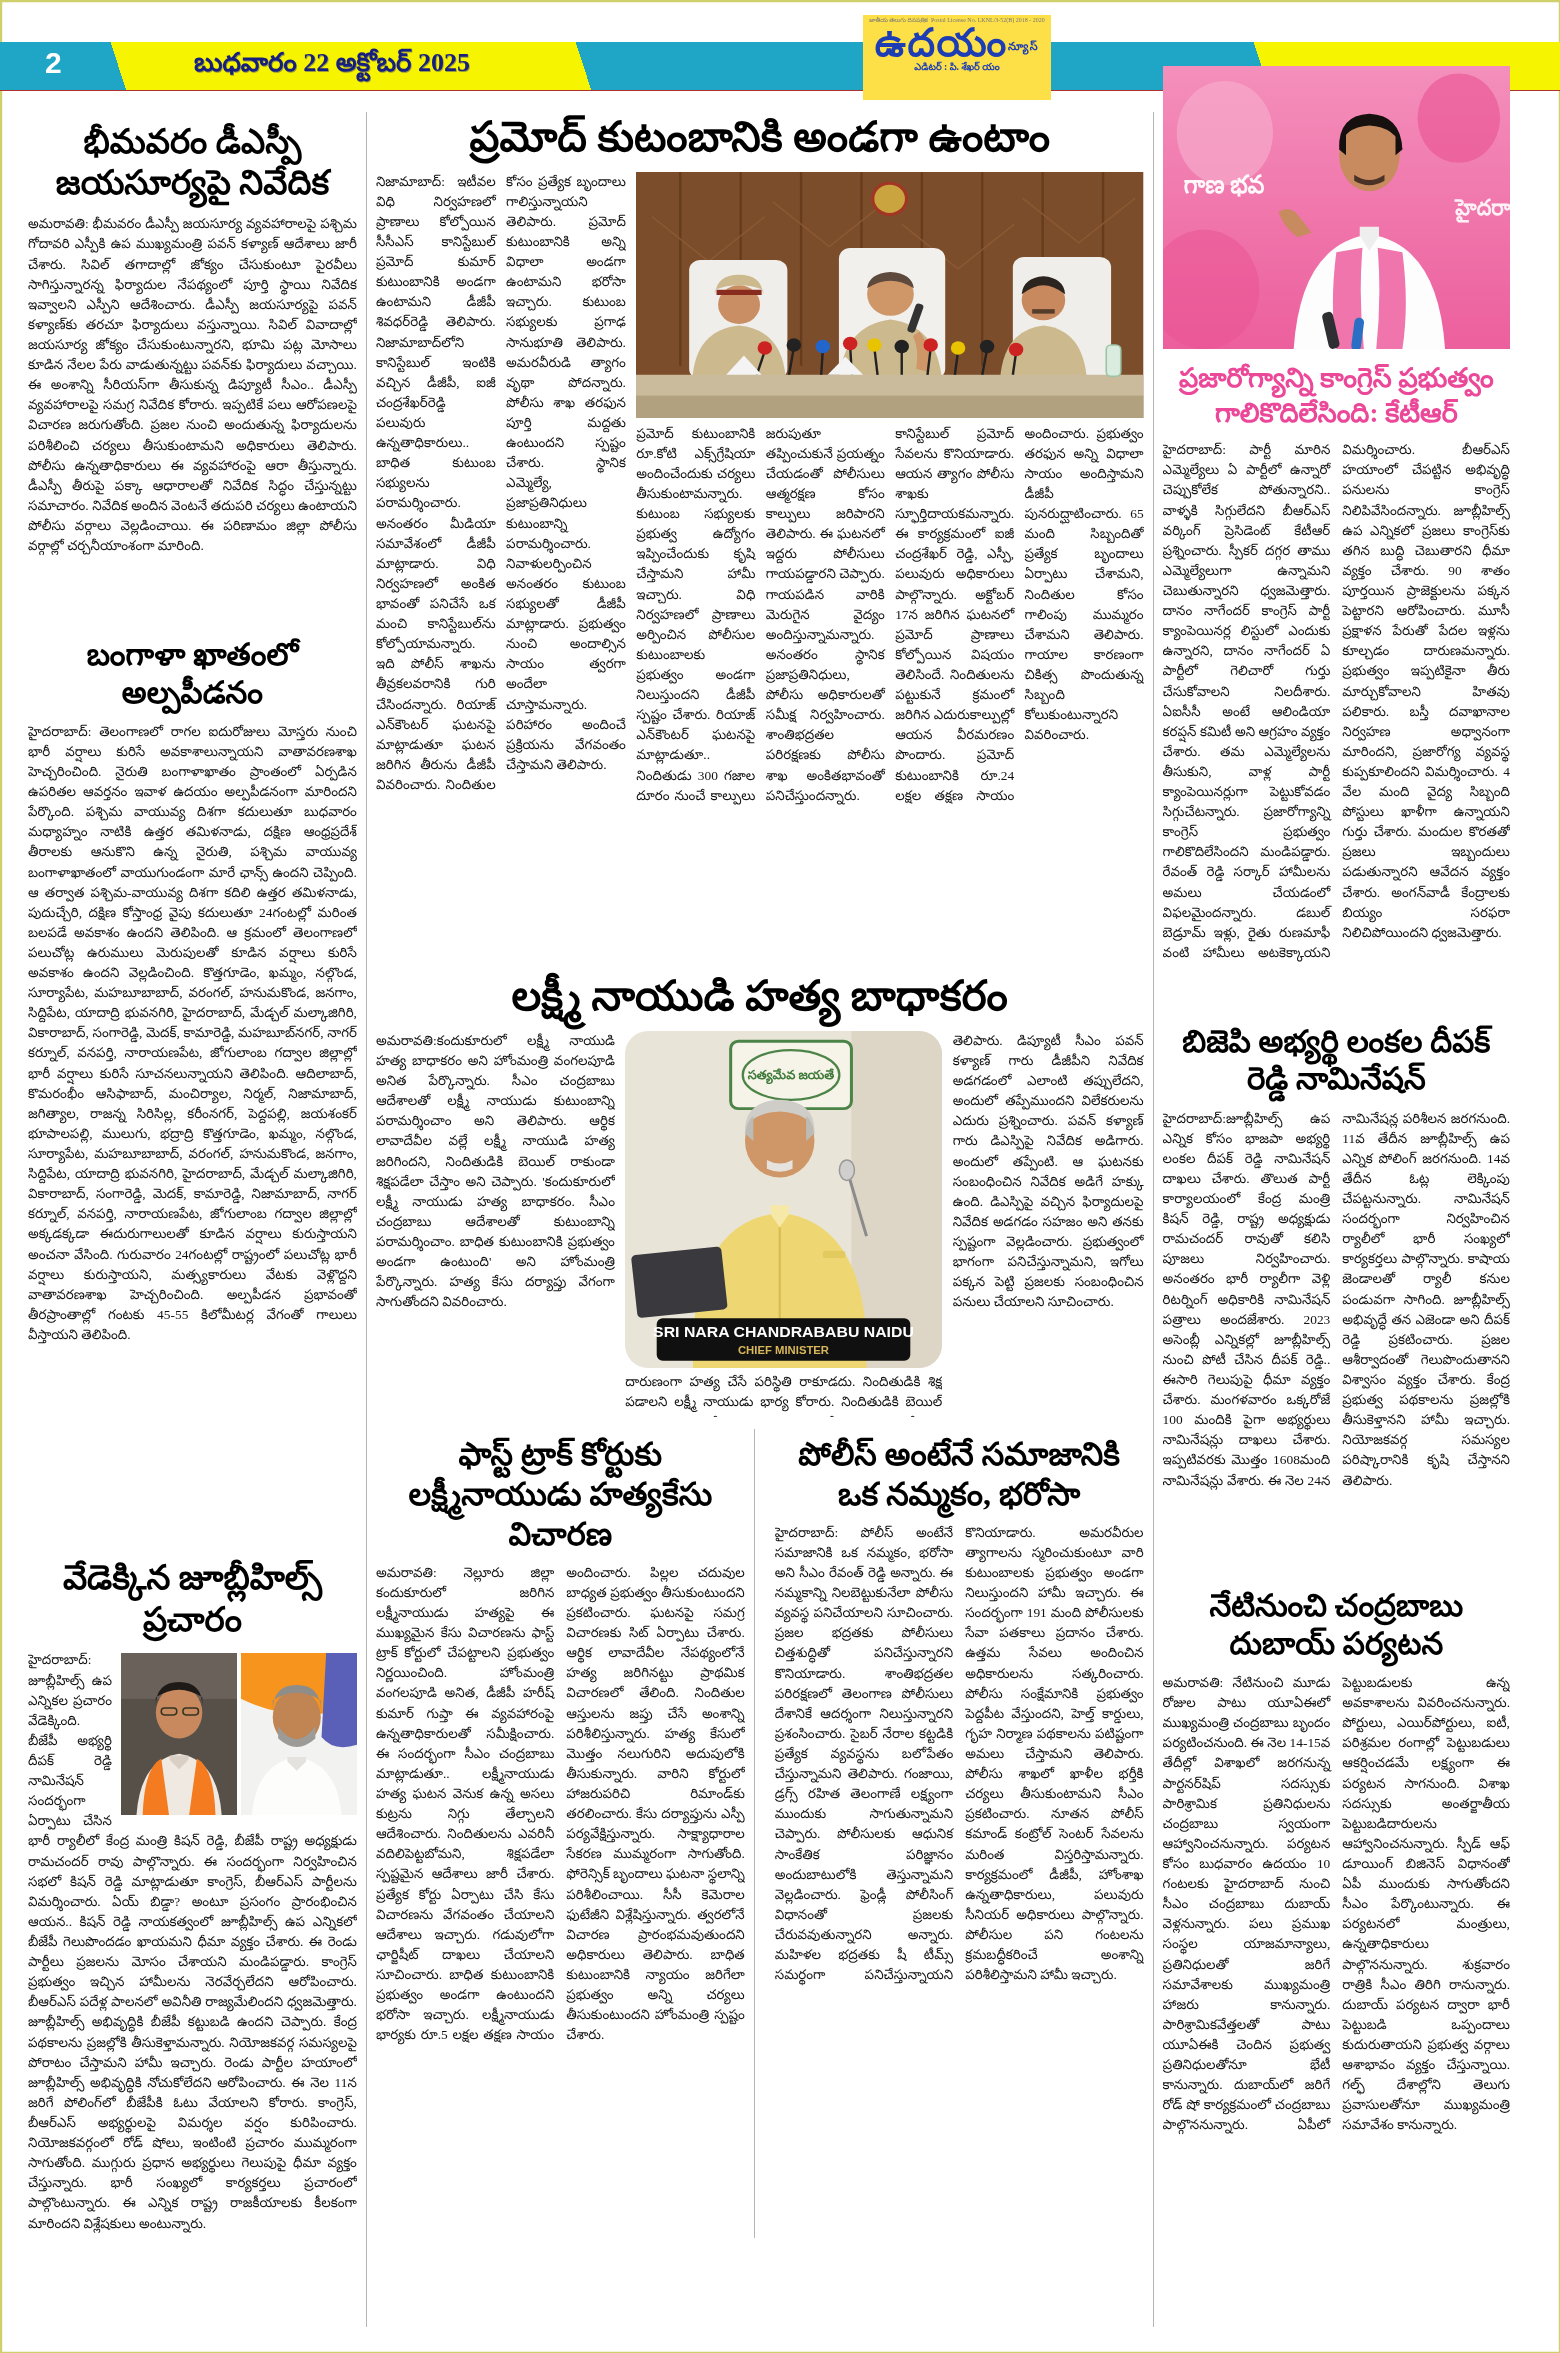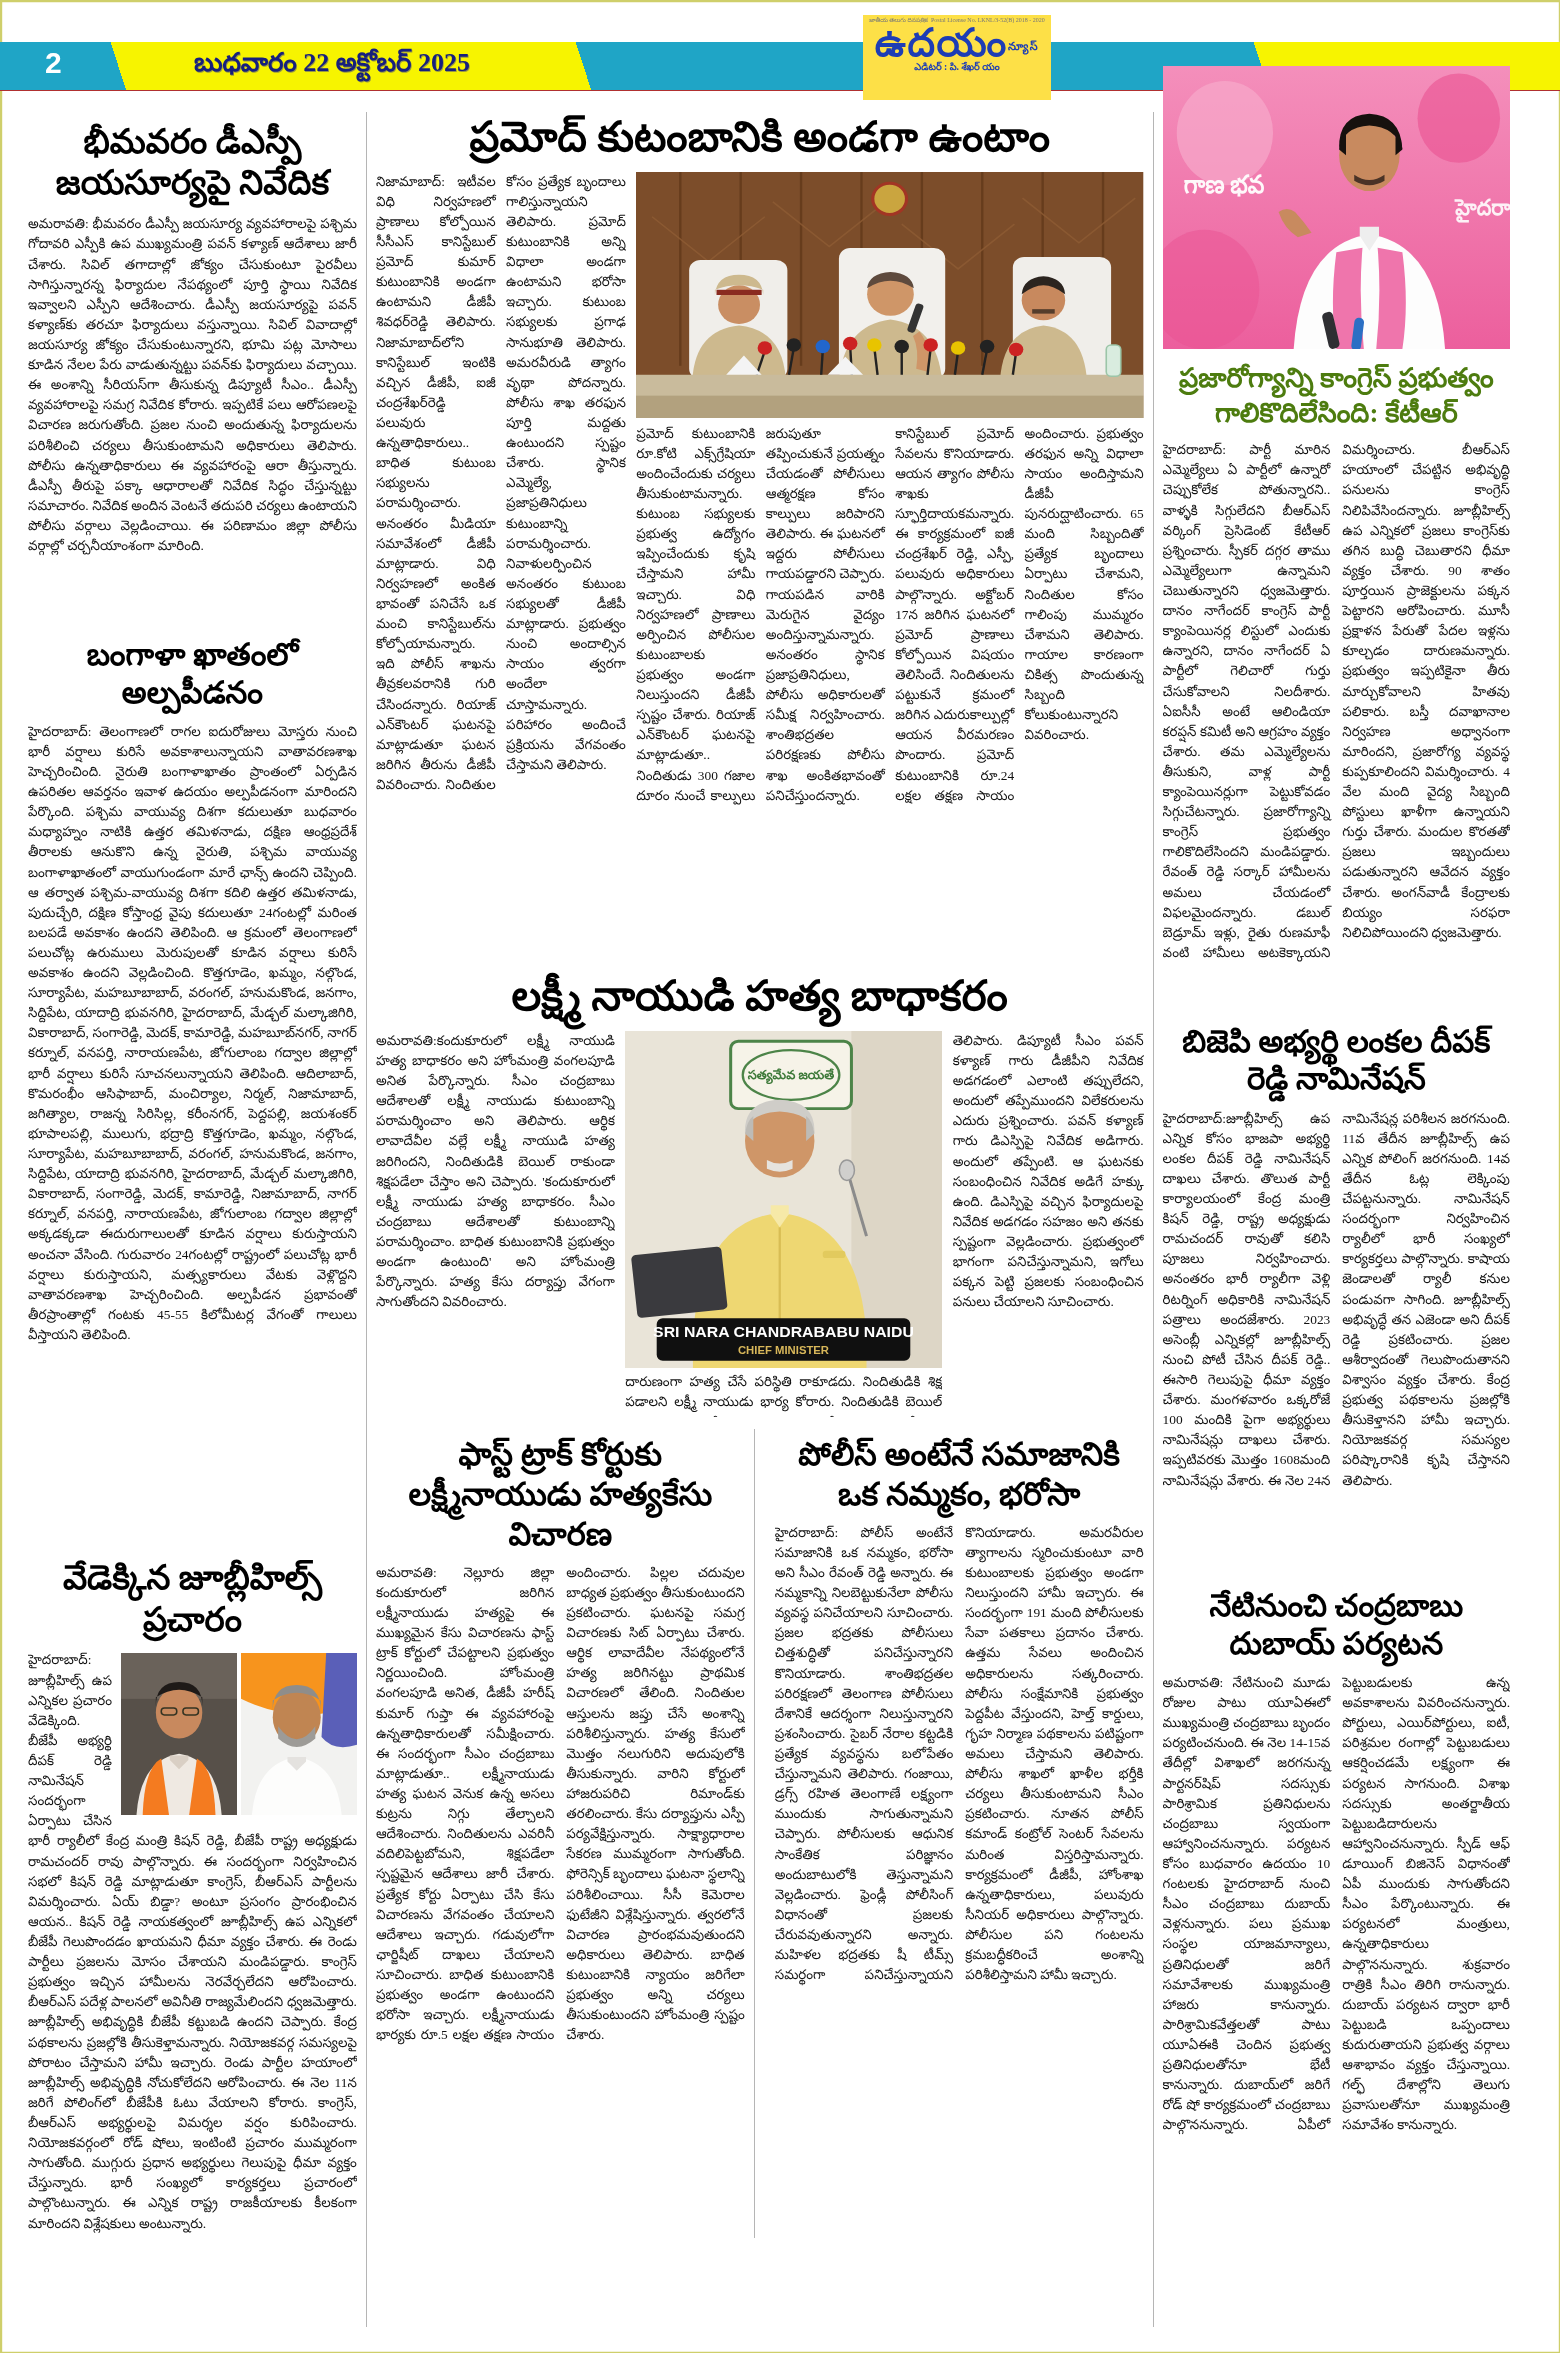--- a/index.html
+++ b/index.html
@@ -26,21 +26,21 @@
   .col-mid{flex:1;border-left:0.7px solid #b5b5b5;border-right:0.7px solid #b5b5b5;padding:0 9px;}
   .col-right{width:376px;padding-left:9px;}
   
   .hl{font-weight:bold;text-align:center;line-height:1.22;color:#000;}
   .hA{font-size:34px;margin:9px 0 10.4px;}
   .hB{font-size:31px;margin:19.4px 0 10.4px;}
   .hC{font-size:34px;margin:19.4px 0 10.4px;}
   .hD{font-size:42px;margin:1.5px 0 12px;line-height:1.1;}
   .hE{font-size:42px;margin:15px 0 12px;line-height:1.1;}
   .hFG{font-size:32px;margin:4.5px 0 9px;line-height:1.25;}
-  .hK{font-size:27px;color:#4d7c0f;margin:12px 0 9px;line-height:1.3;}
+  .hK{font-size:27px;color:#ec4899;margin:12px 0 9px;line-height:1.3;}
   .hR{font-size:31px;margin:16.4px 0 10.4px;}
   .body{font-size:13.4px;line-height:1.5;text-align:justify;overflow:hidden;}
   .cols2{column-count:2;column-gap:12px;}
   .cols4{column-count:4;column-gap:10.4px;}
   .bodyA{height:402px;}
   .bodyB{height:816px;}
   .bodyC{height:693px;}
   .bodyK{height:566px;}
   .bodyDp{height:462px;}
   .bodyDu{height:522px;}
@@ -49,21 +49,21 @@
   .d-left{width:250px;}
   .d-left .body{height:786px;column-count:2;column-gap:10.4px;}
   .d-right{flex:1;display:flex;flex-direction:column;gap:6px;}
   .d-right .photo{height:246px;}
   .d-right .body{height:533px;}
   
   .e-row{display:flex;gap:10.4px;height:388px;}
   .e-left{width:239px;}
   .e-left .body{height:388px;}
   .e-center{width:317px;}
-  .e-center .photo{height:337px;}
+  .e-center .photo{height:337px;border-radius:23px;}
   .e-center .body{height:45px;margin-top:4.5px;}
   .e-right{flex:1;}
   .e-right .body{height:388px;}
   
   .fg-row{display:flex;height:809px;margin-top:10.4px;}
   .fg-col{width:50%;}
   .fg-col.f{padding-right:9px;}
   .fg-col.g{padding-left:20px;border-left:0.7px solid #b5b5b5;}
   .fg-col .body{height:708px;}
   

